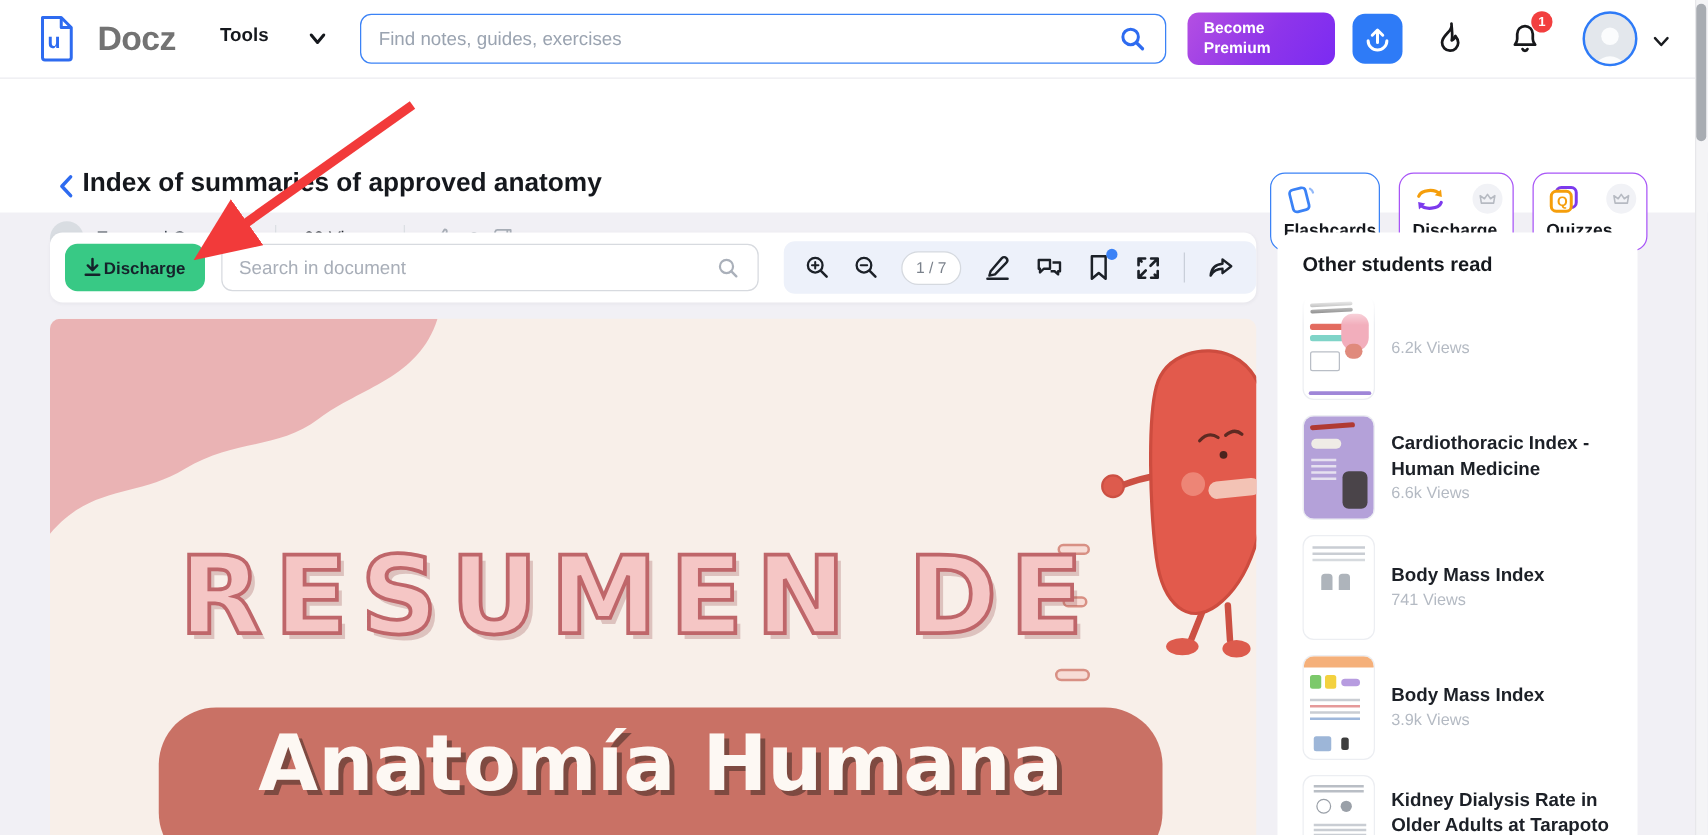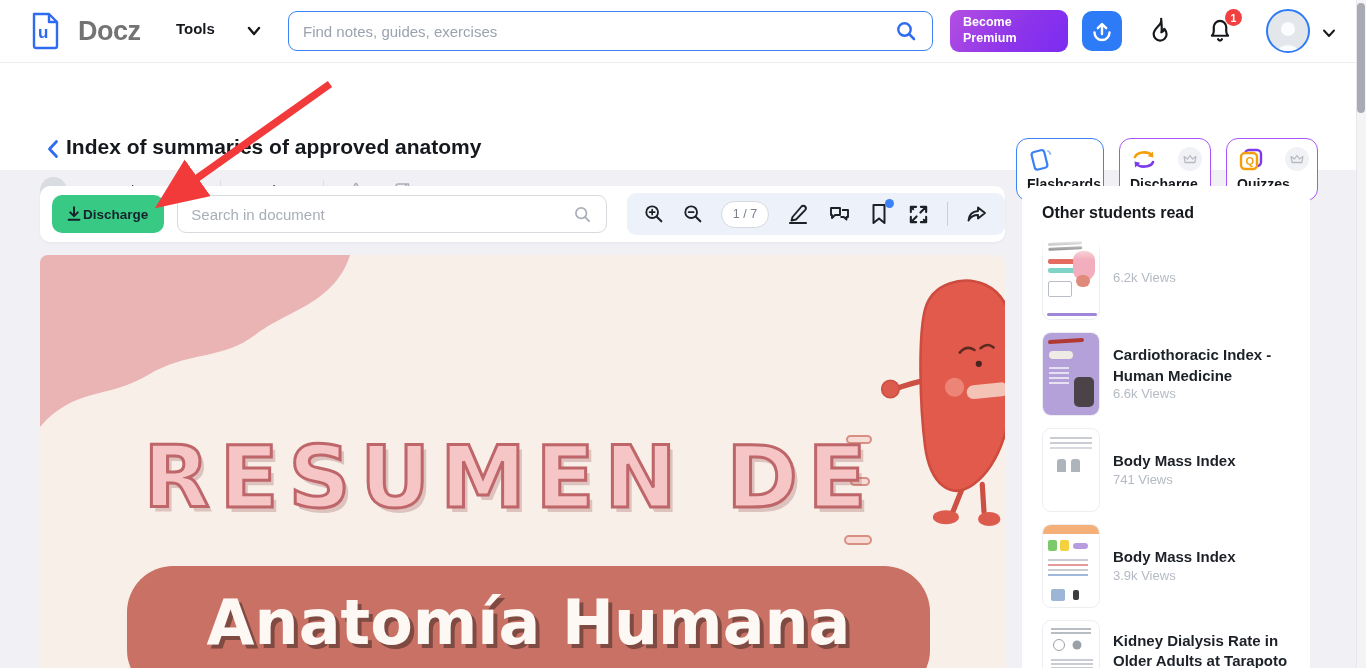--- a/index.html
+++ b/index.html
@@ -52,21 +52,21 @@
   .tool-icon { cursor:pointer; display:flex; align-items:center; }
   .page-pill { width:48px; height:27px; background:#fff; border:1px solid #d5d9df; border-radius:14px; font-size:12.5px; color:#7a818b; display:flex; align-items:center; justify-content:center; cursor:default; }
   .tg-div { width:1px; height:24px; background:#c9cfd9; }
   .bm-wrap { position:relative; }
   .bm-dot { position:absolute; top:-3px; right:-4px; width:9px; height:9px; border-radius:50%; background:#3b82f6; }
 
   
   .doc-page { position:absolute; left:40px; top:255px; width:965px; height:413px; background:#f8efe9; border-radius:8px 8px 0 0; overflow:hidden; }
   .cover-line1 { position:absolute; left:70px; top:172px; width:800px; text-align:center; font-size:86px; font-weight:bold; letter-spacing:10px; color:#f5c6c5; -webkit-text-stroke:3px #bf666a; text-shadow:4px 5px 0 rgba(150,80,80,.28); font-family:"DejaVu Sans",sans-serif; }
   .cover-banner { position:absolute; left:87px; top:311px; width:803px; height:130px; background:#c97165; border-radius:46px; }
-  .cover-line2 { position:absolute; left:0; top:20px; width:100%; text-align:center; font-size:62px; font-weight:bold; color:#fdf8f3; text-shadow:4px 4px 0 rgba(64,42,36,.55); font-family:"DejaVu Sans",sans-serif; }
+  .cover-line2 { position:absolute; left:0; top:8px; width:100%; text-align:center; font-size:62px; font-weight:bold; color:#fdf8f3; text-shadow:4px 4px 0 rgba(64,42,36,.55); font-family:"DejaVu Sans",sans-serif; }
   .pill-dash { position:absolute; background:#f7dcd6; border:2px solid #d89084; border-radius:6px; }
 
   
   .sidebar { position:absolute; left:1022px; top:186px; width:288px; height:500px; background:#fff; border-radius:14px; padding:18px 20px; overflow:hidden; }
   .sidebar-heading { font-size:16px; font-weight:800; color:#15181d; }
   .read-list { margin-top:14px; position:relative; }
   .read-item { display:flex; gap:13px; margin-bottom:12px; height:84px; cursor:pointer;align-items:center; }
   .thumb { width:58px; height:84px; border-radius:9px; border:1px solid #eceef2; background:#fff; overflow:hidden; position:relative; flex-shrink:0; }
   .item-text { flex:1; display:flex; flex-direction:column; justify-content:space-between; padding:2px 0 4px; }
   .item-title { font-size:15px; font-weight:800; color:#1c2027; line-height:1.35; }

